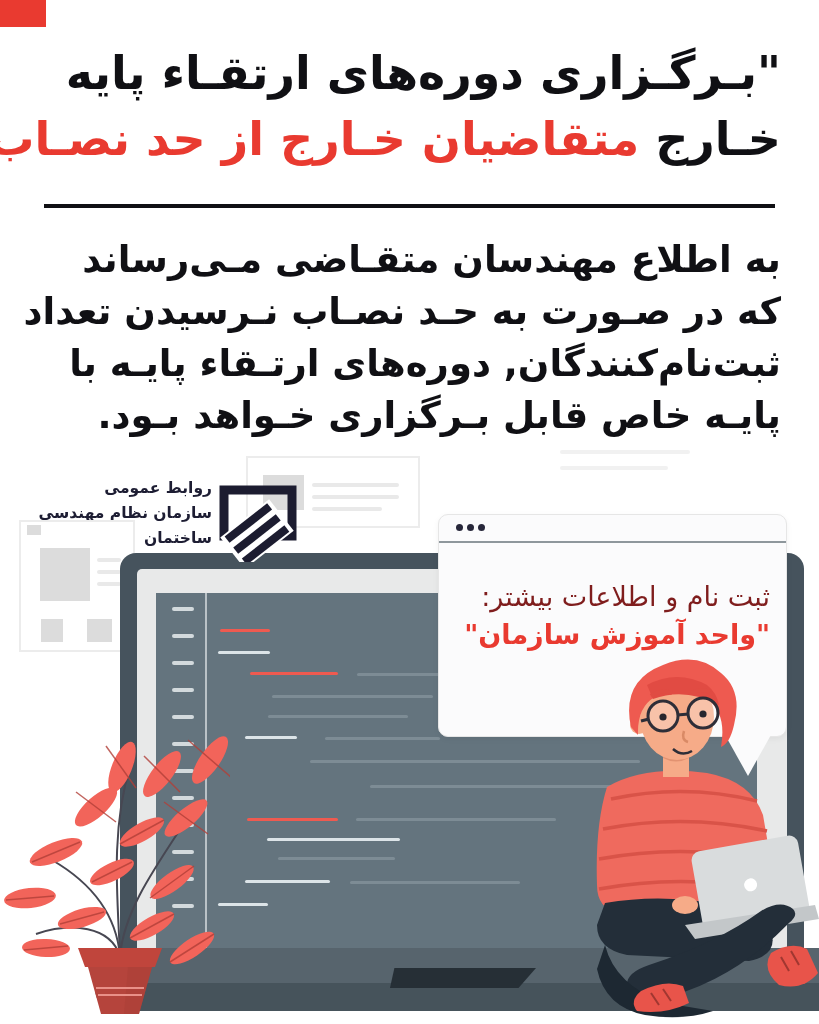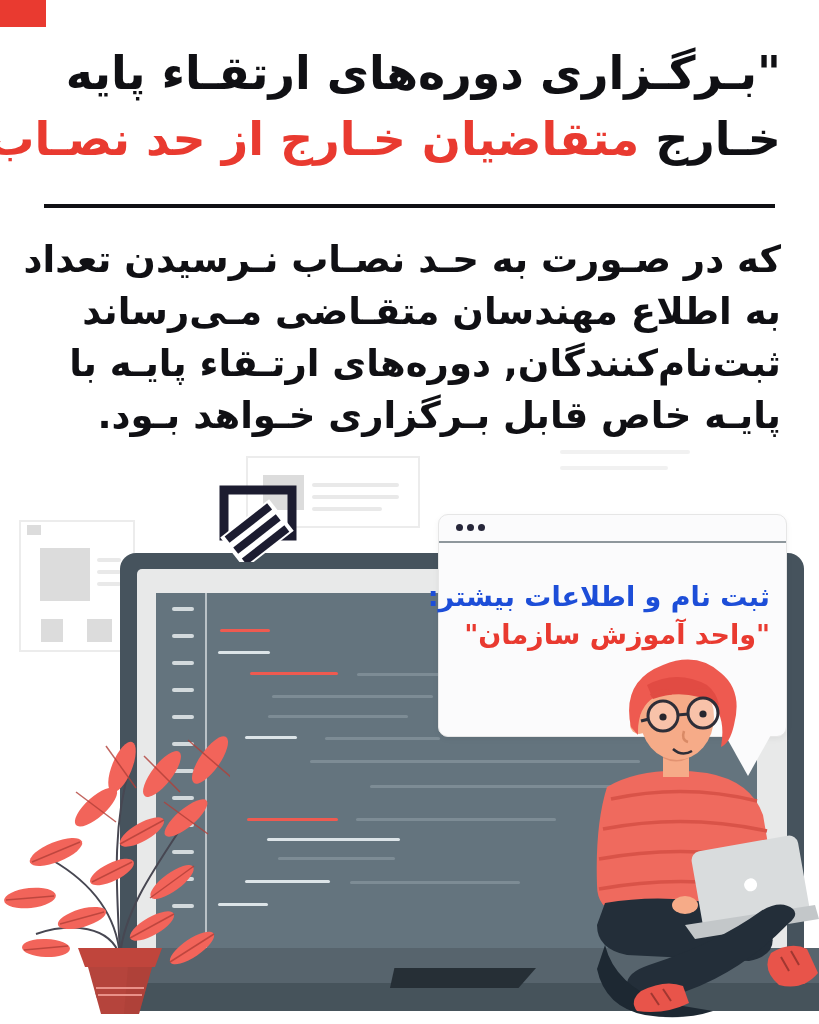--- a/index.html
+++ b/index.html
@@ -31,21 +31,21 @@
              clip-path:polygon(3% 0,100% 0,88% 100%,0 100%);}
   .gutter-dash{position:absolute;width:22px;height:4px;background:#d3dadd;border-radius:2px;}
   .code-line{position:absolute;height:3px;border-radius:2px;}
   .v-divider{position:absolute;left:49px;top:0;width:2px;height:360px;background:#cfd6d9;opacity:.8;}
   
   .bubble{left:438px;top:514px;width:347px;height:221px;background:#fbfbfc;border:1px solid #e6e6e6;
           border-radius:10px;z-index:3;box-shadow:0 2px 6px rgba(0,0,0,.05);}
   .dot{position:absolute;top:9px;width:7px;height:7px;border-radius:50%;background:#27273a;}
   .bubble-sep{position:absolute;top:26px;left:0;right:0;height:2px;background:#8e979c;}
   .bubble-title{position:absolute;top:66px;right:16px;left:10px;text-align:right;direction:rtl;
-                font-weight:700;font-size:27px;color:#1d4ed8;white-space:nowrap;}
+                font-weight:400;font-size:27px;color:#7f1d1d;white-space:nowrap;}
   .bubble-sub{position:absolute;top:104px;right:16px;left:10px;text-align:right;direction:rtl;
               font-weight:800;font-size:27px;color:#e93a30;white-space:nowrap;}
   .bubble-tail{left:724px;top:733px;width:0;height:0;z-index:3;
                border-left:24px solid transparent;border-right:24px solid transparent;
                border-top:43px solid #fbfbfc;}
   .chip{left:0;top:0;width:46px;height:27px;background:#e93a30;z-index:6;}
   .z4{z-index:4;} .z5{z-index:5;}
 </style>
 </head>
 <body>
@@ -58,22 +58,22 @@
     <div>"بـرگـزاری دوره‌های ارتقـاء پایه</div>
     <div>
       <span>خـارج</span>
       <span class="red">متقاضیان خـارج از حد نصـاب"</span>
     </div>
   </div>
 
   <div class="abs divider"></div>
 
   <div class="abs bodytext">
+    <div>به اطلاع مهندسان متقـاضی مـی‌رساند</div>
     <div>که در صـورت به حـد نصـاب نـرسیدن تعداد</div>
-    <div>به اطلاع مهندسان متقـاضی مـی‌رساند</div>
     <div>ثبت‌نام‌کنندگان, دوره‌های ارتـقاء پایـه با</div>
     <div>پایـه خاص قابل بـرگزاری خـواهد بـود.</div>
   </div>
 
   <div class="abs wcard" style="left:19px;top:520px;width:112px;height:128px;">
     <div class="abs wfill" style="left:6px;top:3px;width:14px;height:10px;"></div>
     <div class="abs wfill" style="left:19px;top:26px;width:50px;height:53px;"></div>
     <div class="abs wline" style="left:76px;top:36px;width:24px;"></div>
     <div class="abs wline" style="left:76px;top:48px;width:24px;"></div>
     <div class="abs wline" style="left:76px;top:60px;width:24px;"></div>
@@ -129,20 +129,25 @@
 
   <svg class="abs" style="left:216px;top:478px;z-index:2;" width="84" height="84" viewBox="0 0 84 84">
     <path d="M8 12 H76 V58 H8 Z" fill="none" stroke="#1c1c30" stroke-width="9"></path>
     <g transform="rotate(-38 45 58)">
       <rect x="12" y="34" width="62" height="40" fill="#ffffff"></rect>
       <rect x="16" y="36" width="54" height="8" fill="#1c1c30"></rect>
       <rect x="16" y="50" width="54" height="8" fill="#1c1c30"></rect>
       <rect x="16" y="64" width="54" height="8" fill="#1c1c30"></rect>
     </g>
   </svg>
+  <div class="abs logo-text">
+    <div>روابط عمومی</div>
+    <div>سازمان نظام مهندسی ساختمان</div>
+    <div>خراسان جنوبی</div>
+  </div>
 
   <svg class="abs z4" style="left:0;top:712px;" width="230" height="310" viewBox="0 0 230 310">
     <g stroke="#474752" stroke-width="2" fill="none">
       <path d="M120 244 C116 200 90 170 52 148"></path>
       <path d="M120 244 C118 190 110 120 130 55"></path>
       <path d="M120 244 C124 200 152 160 185 110"></path>
       <path d="M120 244 C110 214 72 210 36 222"></path>
     </g>
     <g fill="#f2645a">
       <ellipse cx="210" cy="48" rx="28" ry="10" transform="rotate(-55 210 48)"></ellipse>

